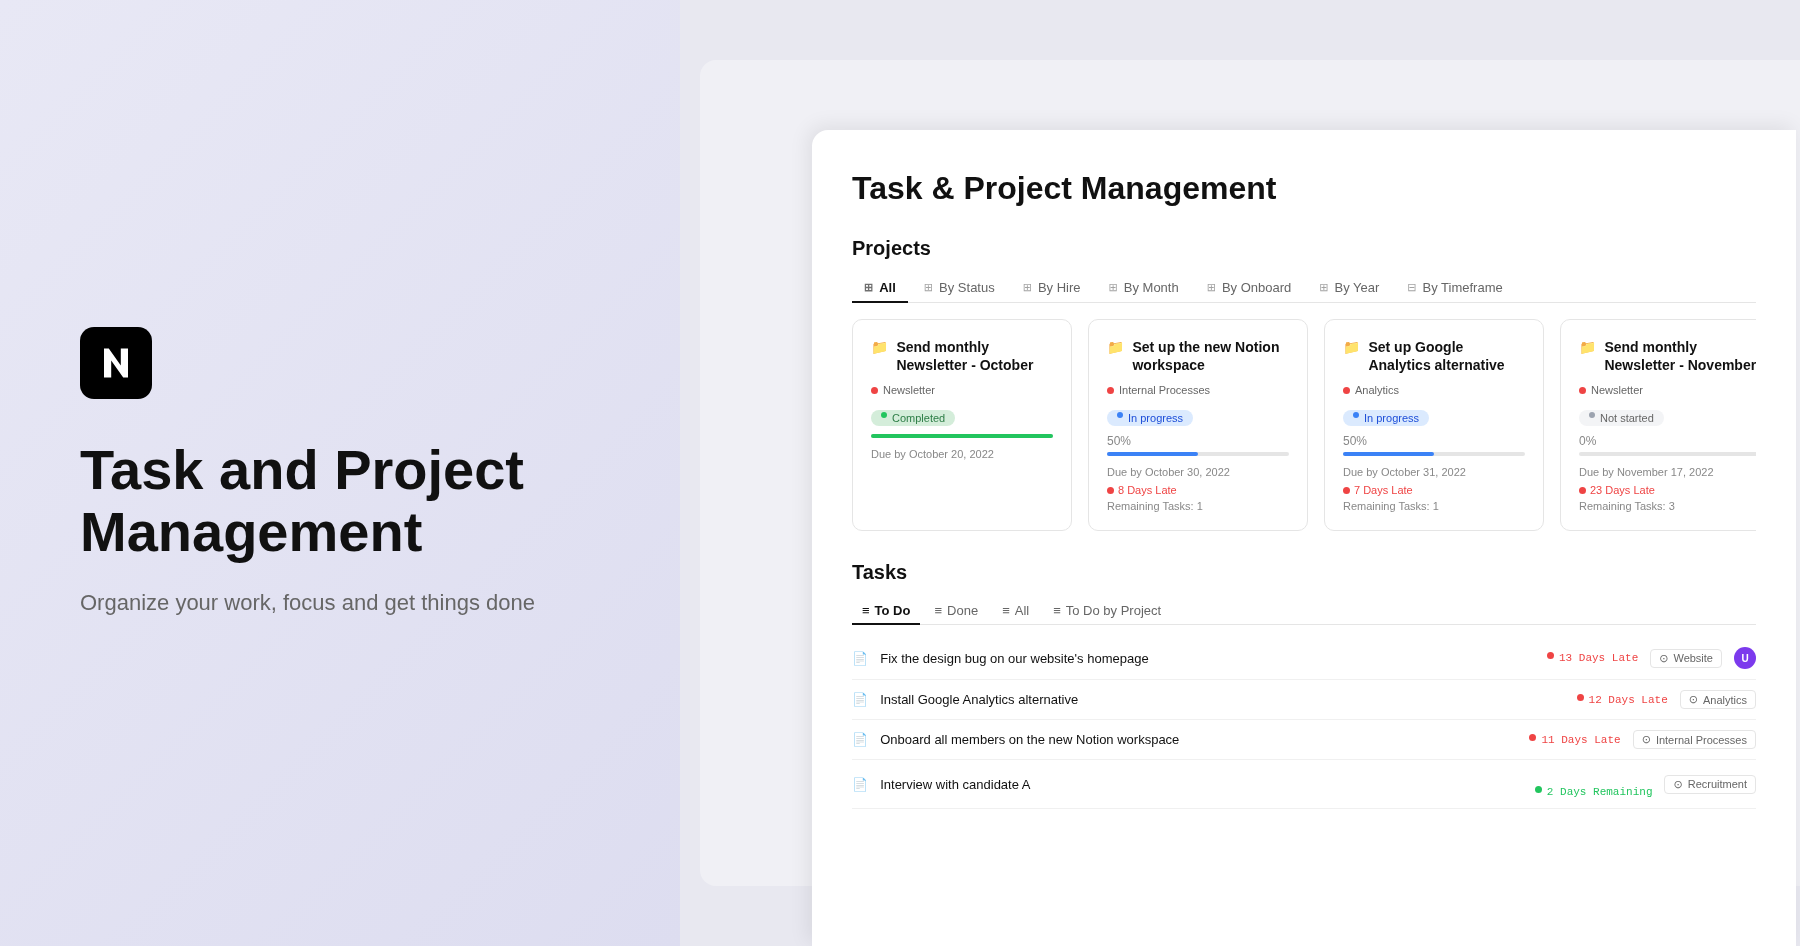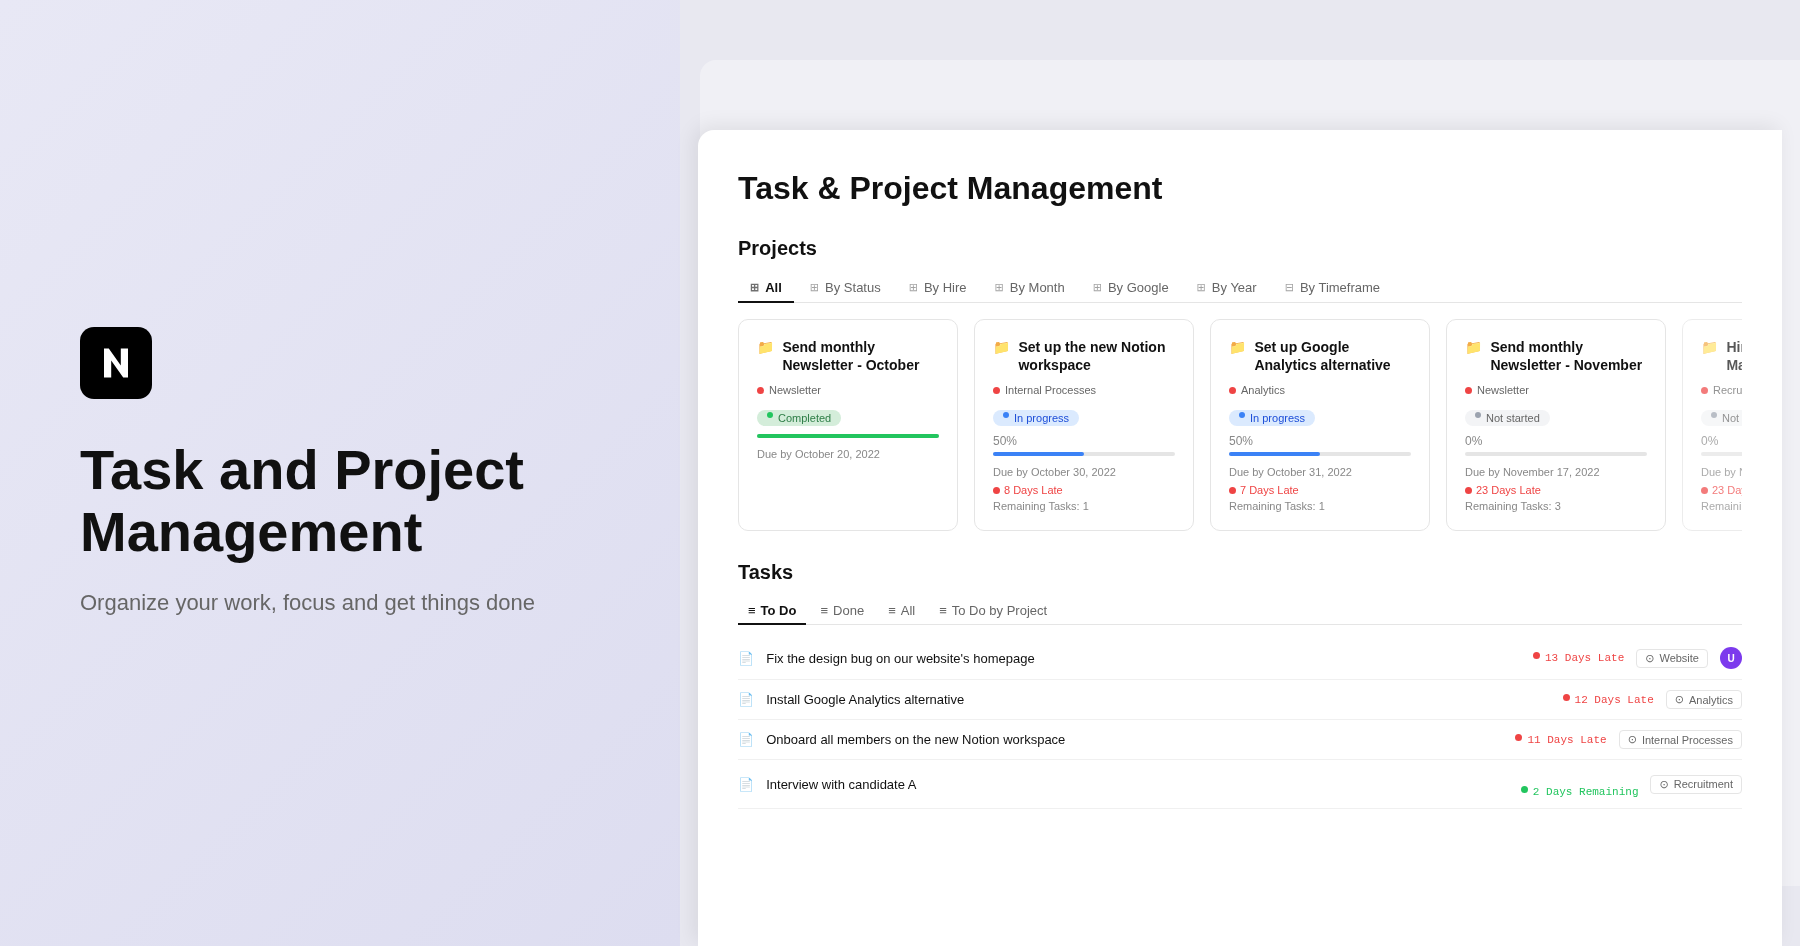--- a/index.html
+++ b/index.html
@@ -72,24 +72,24 @@
       right: 0;
       top: 60px;
       bottom: 60px;
       width: 1100px;
       background: #f0f0f5;
       border-radius: 16px 0 0 16px;
     }
 
     .main-card {
       position: absolute;
-      right: 18px;
+      right: 4px;
       top: 130px;
       bottom: 0;
-      width: 1084px;
+      width: 984px;
       background: #fff;
       border-radius: 16px 0 0 0;
       overflow: hidden;
       box-shadow: -4px -4px 20px rgba(0,0,0,0.08);
     }
 
     .main-content {
       padding: 40px 40px 0 40px;
       height: 100%;
       overflow: hidden;
@@ -403,21 +403,21 @@
           <div class="tab">
             <span class="tab-icon">⊞</span>
             <span>By Hire</span>
           </div>
           <div class="tab">
             <span class="tab-icon">⊞</span>
             <span>By Month</span>
           </div>
           <div class="tab">
             <span class="tab-icon">⊞</span>
-            <span>By Google</span>
+            <span>By Onboard</span>
           </div>
           <div class="tab">
             <span class="tab-icon">⊞</span>
             <span>By Year</span>
           </div>
           <div class="tab">
             <span class="tab-icon">⊟</span>
             <span>By Timeframe</span>
           </div>
         </div>

